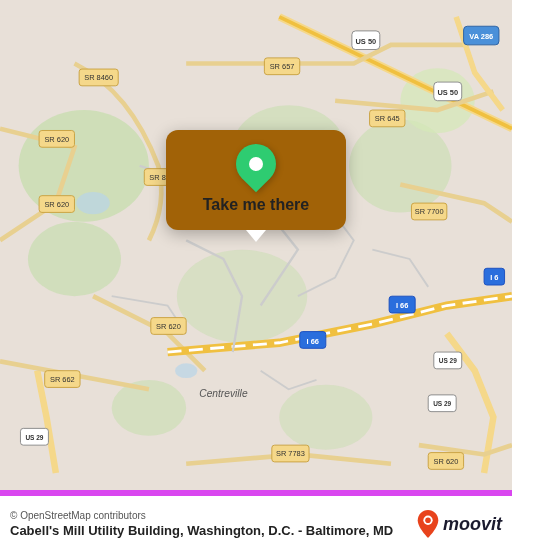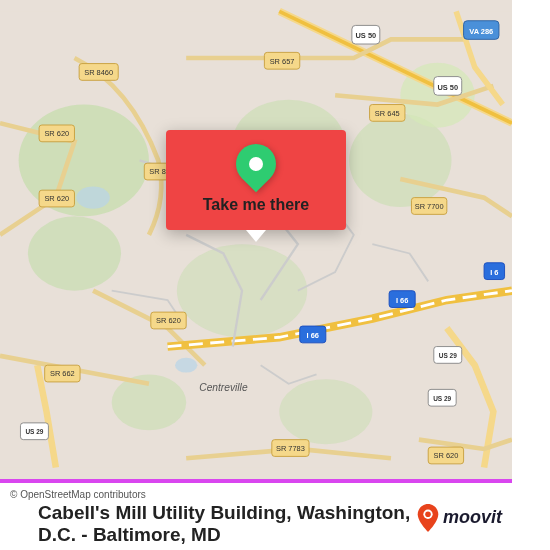--- a/index.html
+++ b/index.html
@@ -21,22 +21,22 @@
       position: absolute;
       top: 0; left: 0;
     }
 
     
     #popup {
       position: absolute;
       top: 130px;
       left: 50%;
       transform: translateX(-50%);
-      background: #ef4444;
-      border-radius: 4px;
+      background: #a16207;
+      border-radius: 12px;
       padding: 14px 28px;
       box-shadow: 0 4px 16px rgba(0,0,0,0.28);
       display: flex;
       flex-direction: column;
       align-items: center;
       gap: 6px;
       min-width: 180px;
       z-index: 10;
     }
 
@@ -82,40 +82,39 @@
       padding: 2px 0;
       white-space: nowrap;
     }
 
     #bottom-bar {
       background: white;
       padding: 6px 10px 4px 10px;
       display: flex;
       align-items: center;
       justify-content: space-between;
-      border-top: 4px solid #d946ef;
+      border-top: 6px solid #d946ef;
       min-height: 60px;
     }
 
     #bottom-left {
       display: flex;
       flex-direction: column;
       gap: 2px;
     }
 
     #osm-attribution {
       font-size: 10px;
       color: #555;
     }
 
     #location-title {
-      font-size: 19px;
+      font-size: 13px;
       font-weight: 600;
       color: #222;
-      margin-left: 28px;
     }
 
     #moovit-logo {
       display: flex;
       align-items: center;
       gap: 4px;
       text-align: right;
     }
 
     #moovit-text {

